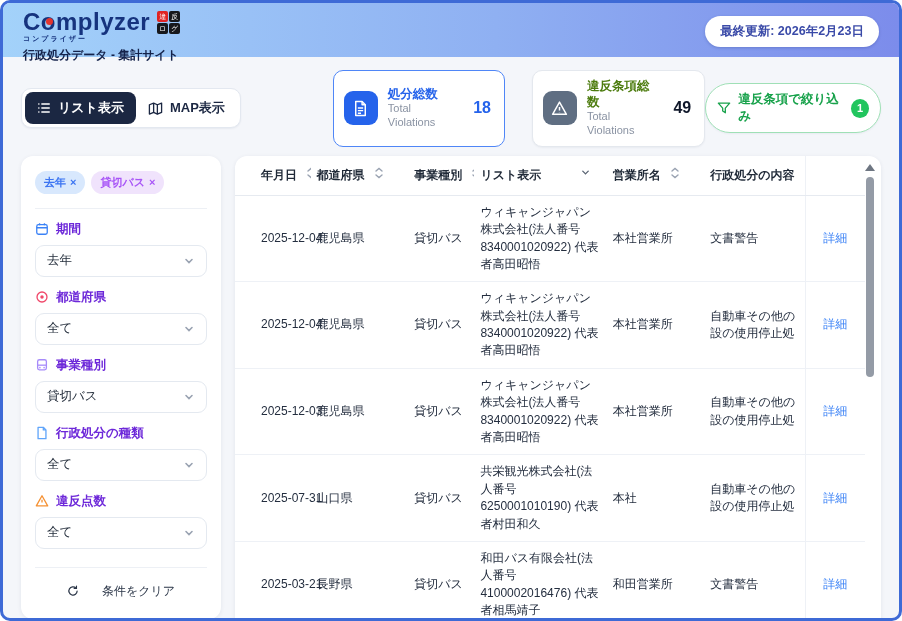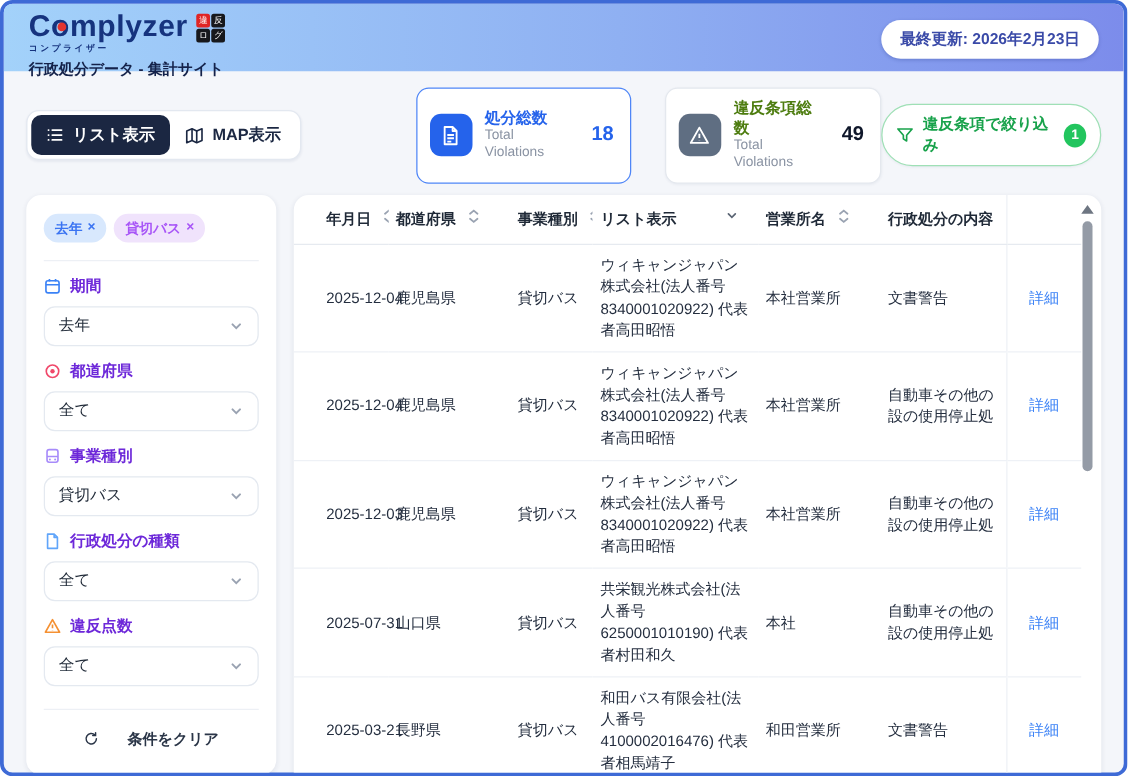--- a/index.html
+++ b/index.html
@@ -68,21 +68,21 @@
   .chip.purple{ background:#f0e3fc; color:#a855f7; }
   .sb-divider{ border-top:1px solid #edf0f5; margin:14px 0 2px; }
   .filter-group{ margin-top:12px; }
   .fg-label{ display:flex; align-items:center; gap:7px; font-size:12.5px; font-weight:bold;
     color:#6d28d9; margin-bottom:7px; }
   .fg-select{ border:1px solid #e4e9f0; border-radius:9px; height:32px; padding:0 11px;
     display:flex; justify-content:space-between; align-items:center; font-size:12.5px;
     color:#1f2937; background:#fff; cursor:pointer; }
   .clear-row{ border-top:1px solid #edf0f5; margin-top:18px; padding-top:15px; text-align:center; }
   .clear-btn{ font-size:12px; color:#2a3547; display:inline-flex; align-items:center; gap:23px;
-    cursor:pointer; font-weight:bold; background:none; border:none; font-family:inherit; }
+    cursor:pointer; font-weight:normal; background:none; border:none; font-family:inherit; }
   
   .table-card{ flex:1; background:#fff; border-radius:12px; box-shadow:0 1px 4px rgba(20,40,80,.08);
     position:relative; height:545px; overflow:hidden; }
   table{ width:calc(100% - 16px); border-collapse:collapse; table-layout:fixed; }
   th{ text-align:left; font-size:12px; color:#1f2937; padding:11px 6px; font-weight:bold;
     border-bottom:1px solid #e6eaf0; white-space:nowrap; overflow:hidden; }
   .th-inner{ display:flex; align-items:flex-start; gap:9px; }
   .th-inner.spread{ justify-content:space-between; padding-right:10px; }
   th.first, td.first{ padding-left:26px; }
   td{ font-size:12px; color:#242e3f; padding:8px 6px; border-bottom:1px solid #eef1f6;

